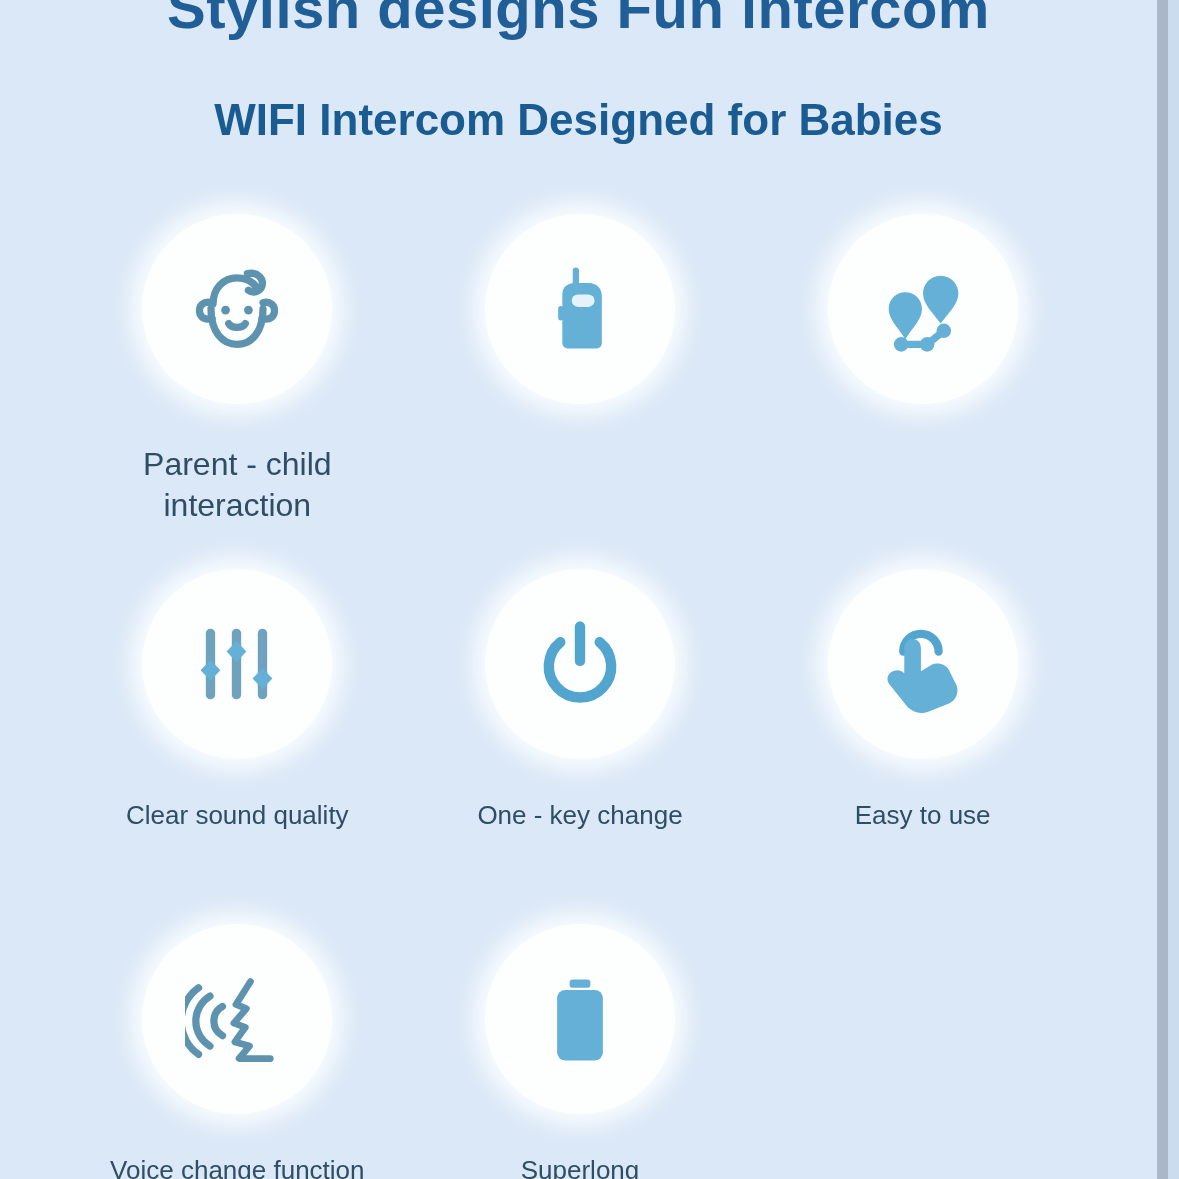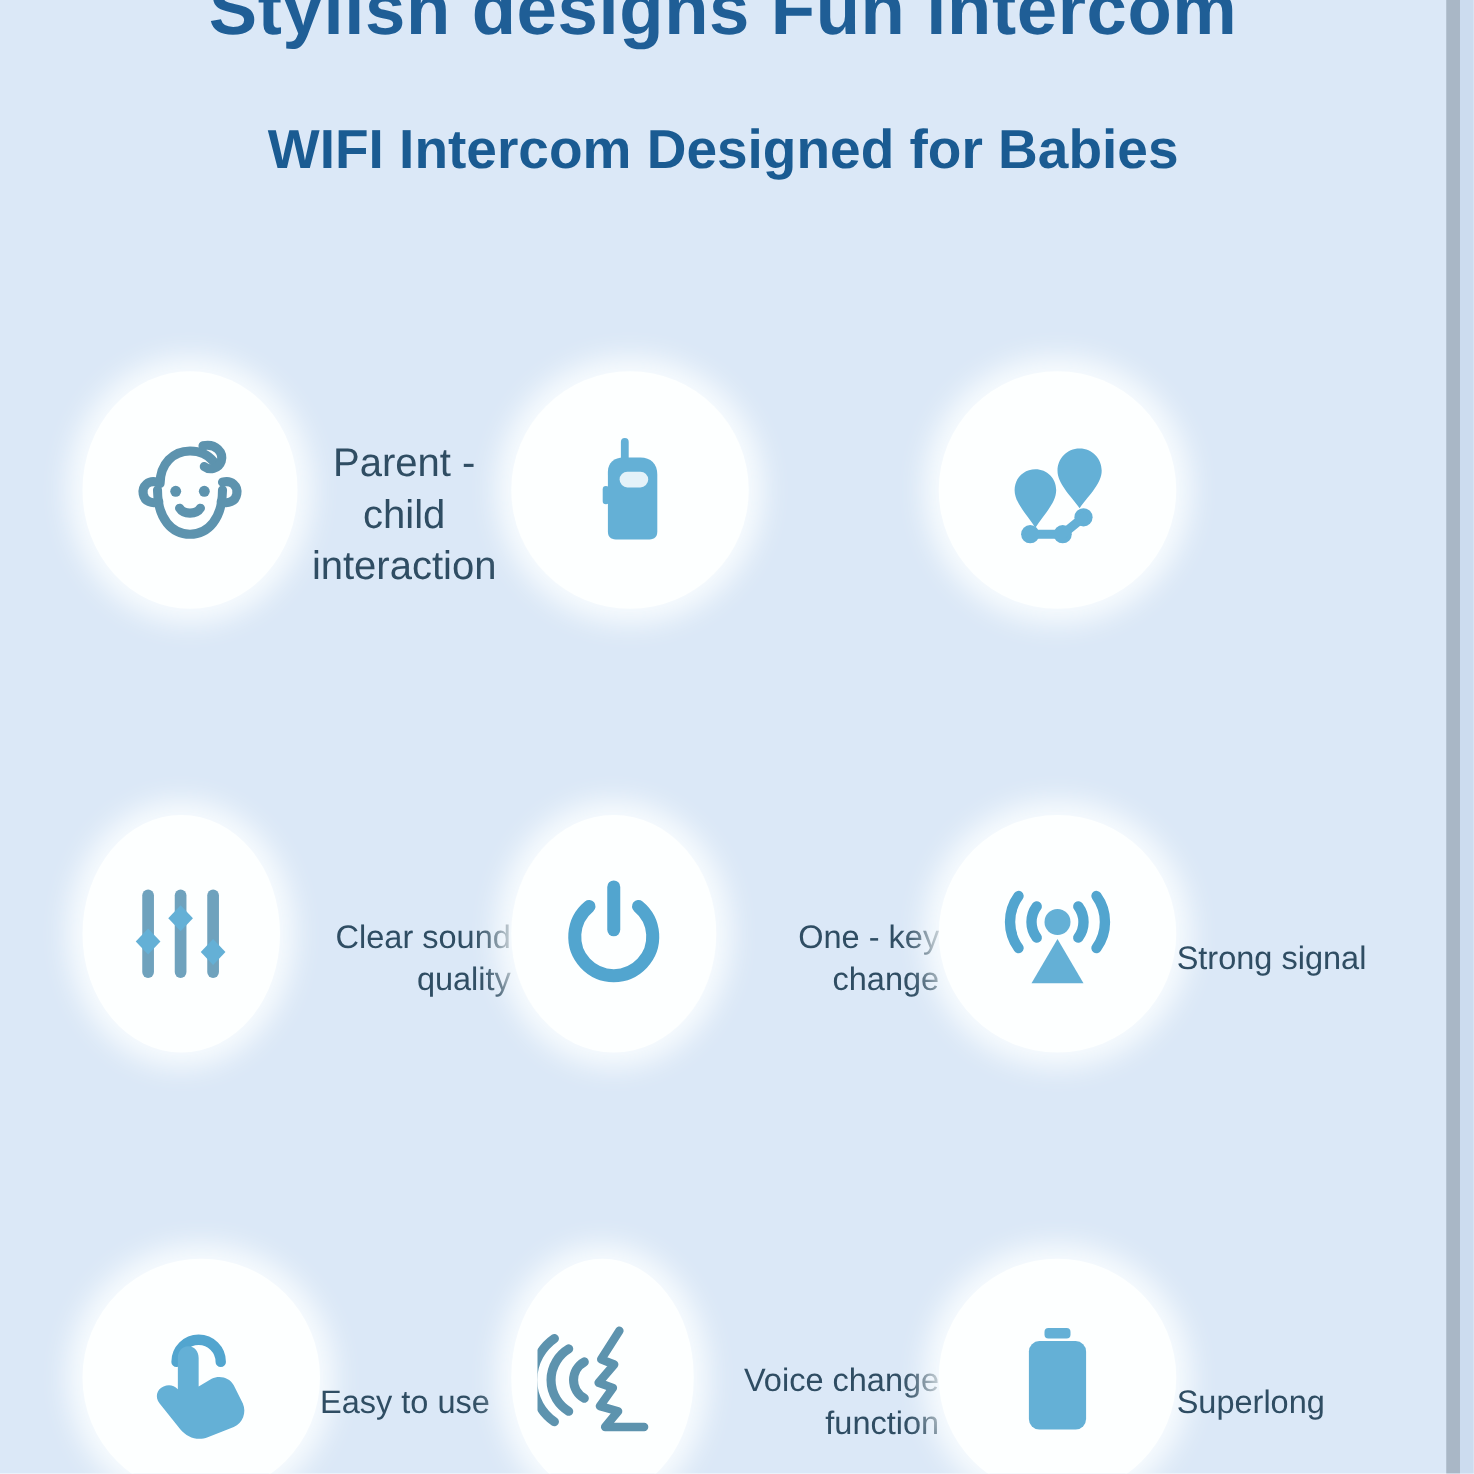--- a/index.html
+++ b/index.html
@@ -82,21 +82,21 @@
     left: 66px;
     width: 1028px;
     display: grid;
     grid-template-columns: repeat(3, 1fr);
     grid-auto-rows: 355px;
     column-gap: 0px;
     row-gap: 0px;
   }
   .cell {
     display: flex;
-    flex-direction: row;
+    flex-direction: column;
     align-items: center;
   }
   .circle {
     width: 190px;
     height: 190px;
     border-radius: 50%;
     background: #fdffff;
     display: flex;
     align-items: center;
     justify-content: center;
@@ -221,35 +221,20 @@
           <span>
             <svg viewBox="0 0 100 100">
               <path class="strokeblue" style="stroke-width:10" d="M31 29 A30 30 0 1 0 69 29"></path>
               <path class="strokeblue" style="stroke-width:10" d="M50 14 L50 47"></path>
             </svg>
           </span>
         </div>
         <div class="label">One - key change</div>
       </div>
 
-      <div class="cell r2">
-        <div class="circle">
-          <span>
-            <svg viewBox="0 0 100 100">
-              <circle class="fillblue" cx="50" cy="41" r="10"></circle>
-              <path class="fillblue" d="M50 54 L70 88 L30 88 Z"></path>
-              <path class="strokeblue" style="stroke-width:8" d="M34 29 A20 20 0 0 0 34 53"></path>
-              <path class="strokeblue" style="stroke-width:8" d="M66 29 A20 20 0 0 1 66 53"></path>
-              <path class="strokeblue" style="stroke-width:8" d="M20 21 A34 34 0 0 0 20 61"></path>
-              <path class="strokeblue" style="stroke-width:8" d="M80 21 A34 34 0 0 1 80 61"></path>
-            </svg>
-          </span>
-        </div>
-        <div class="label">Strong signal</div>
-      </div>
 
       <div class="cell r3">
         <div class="circle">
           <span>
             <svg viewBox="0 0 100 100">
               <path class="strokeblue" style="stroke-width:8" d="M31 38 A17 17 0 0 1 65 38"></path>
               <path class="fillblue" d="M40 26 C45 26 48 30 48 35 L48 57 L58 51 C64 48 72 50 75 56 L82 70 C85 77 82 85 75 88 L55 96 C47 99 39 96 34 90 L18 70 C14 65 16 59 21 57 C25 55 29 56 32 59 L32 35 C32 30 35 26 40 26 Z"></path>
             </svg>
           </span>
         </div>

